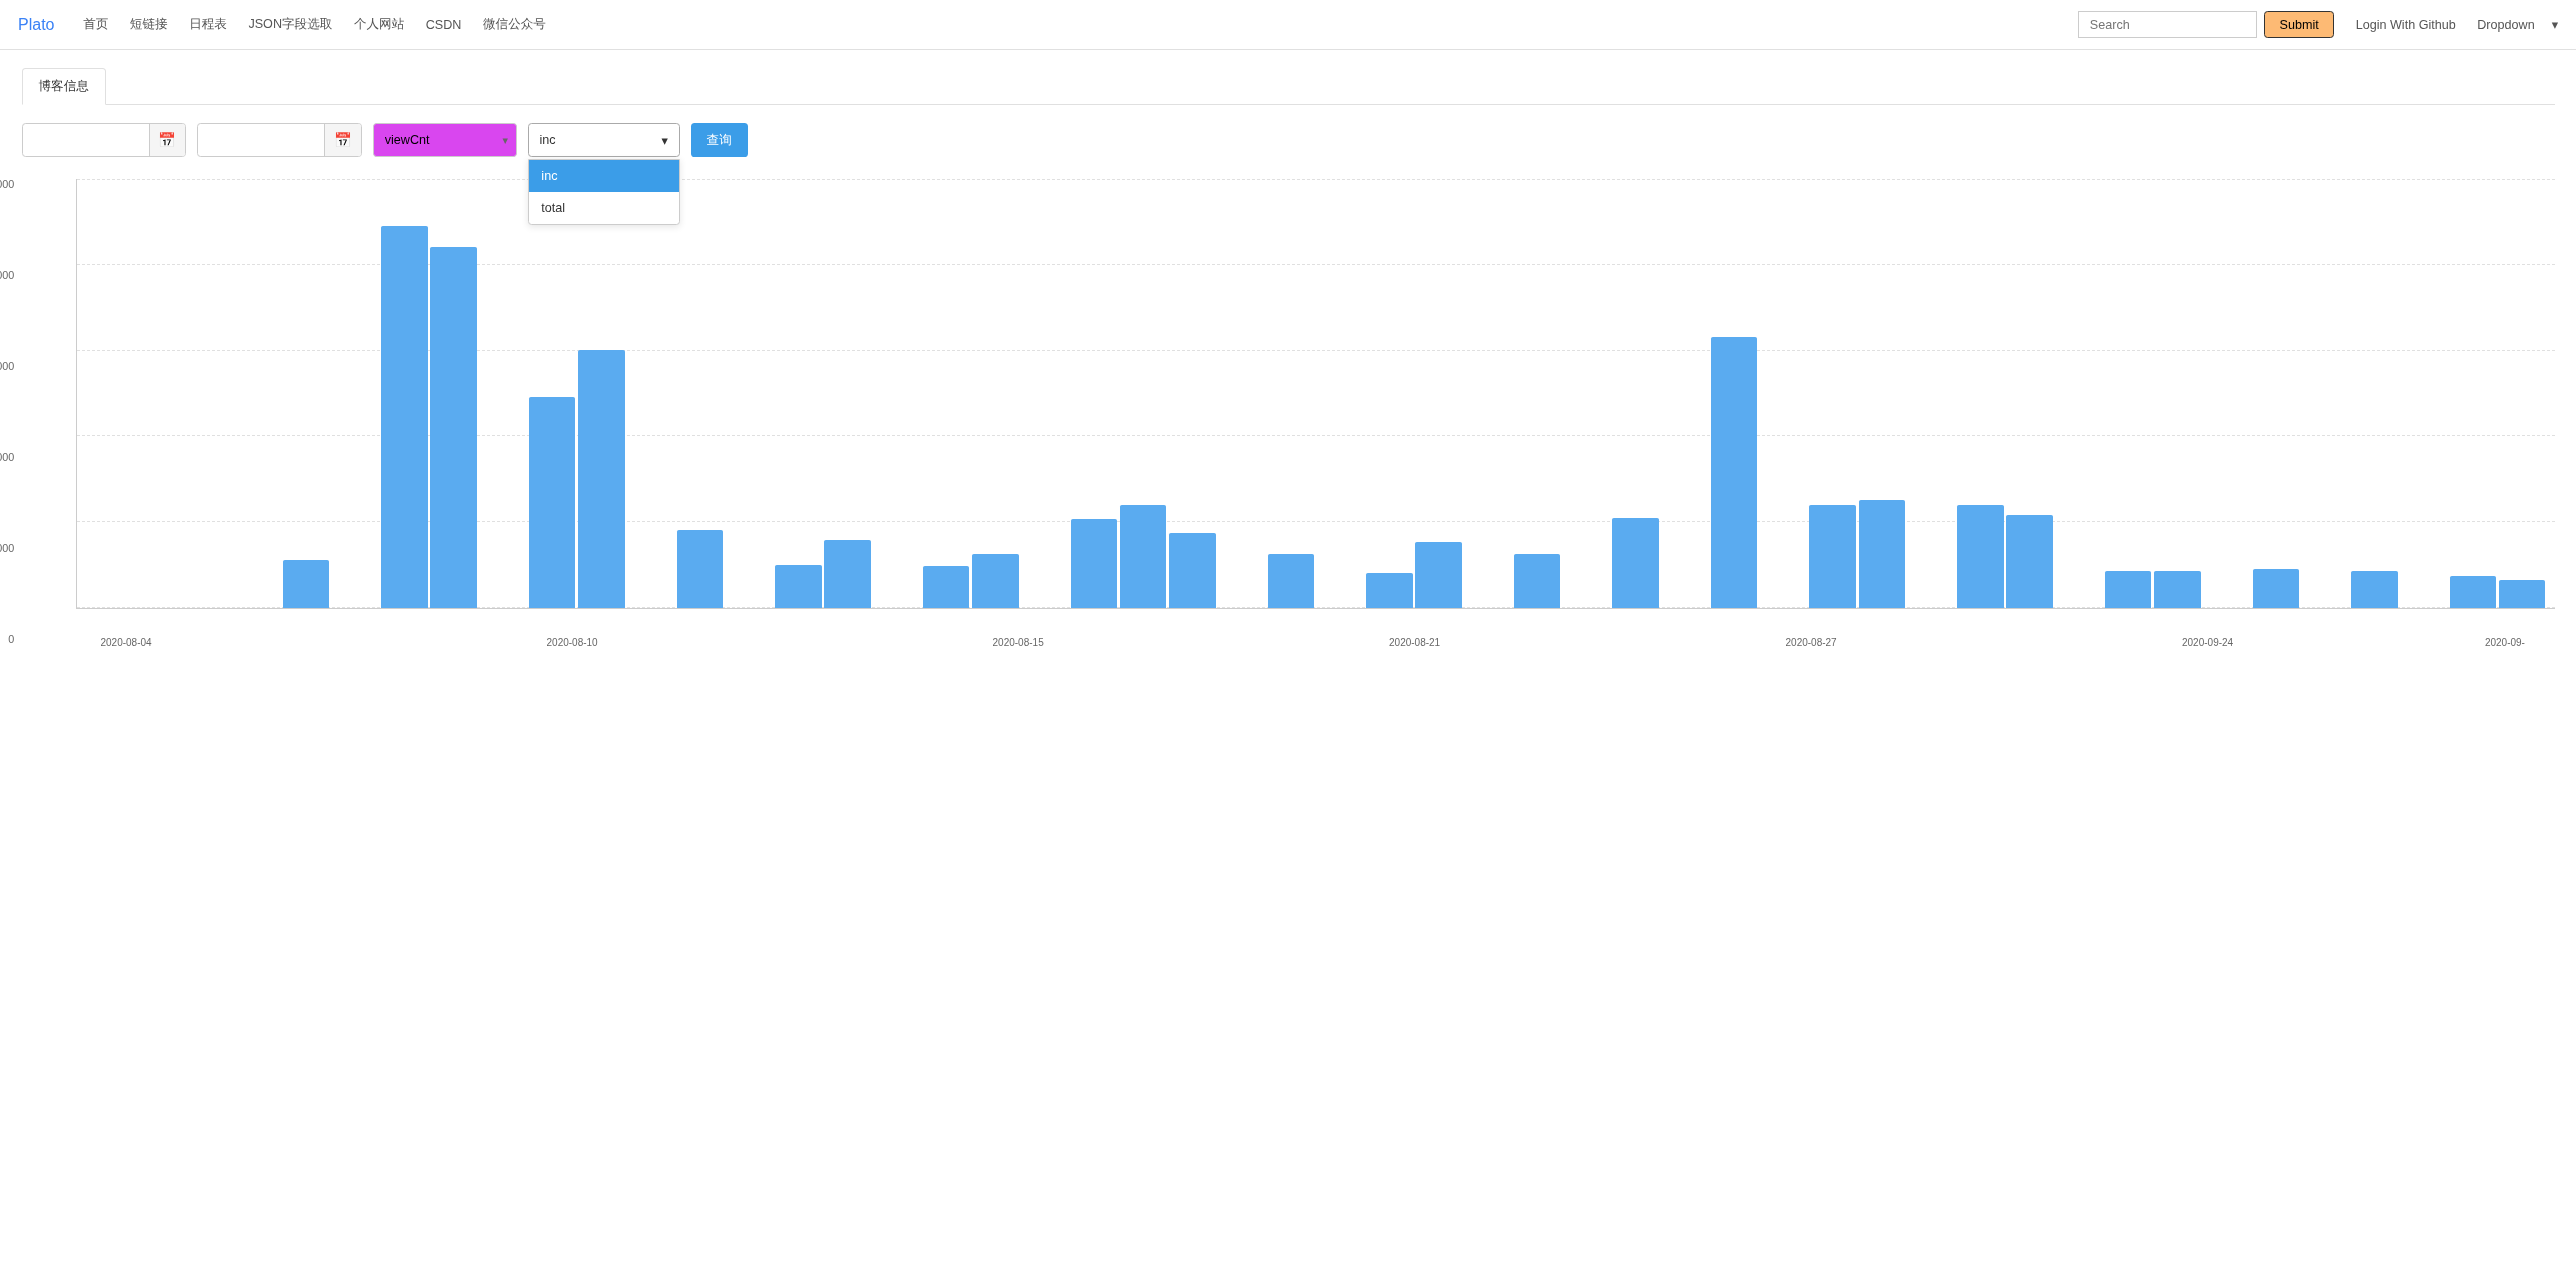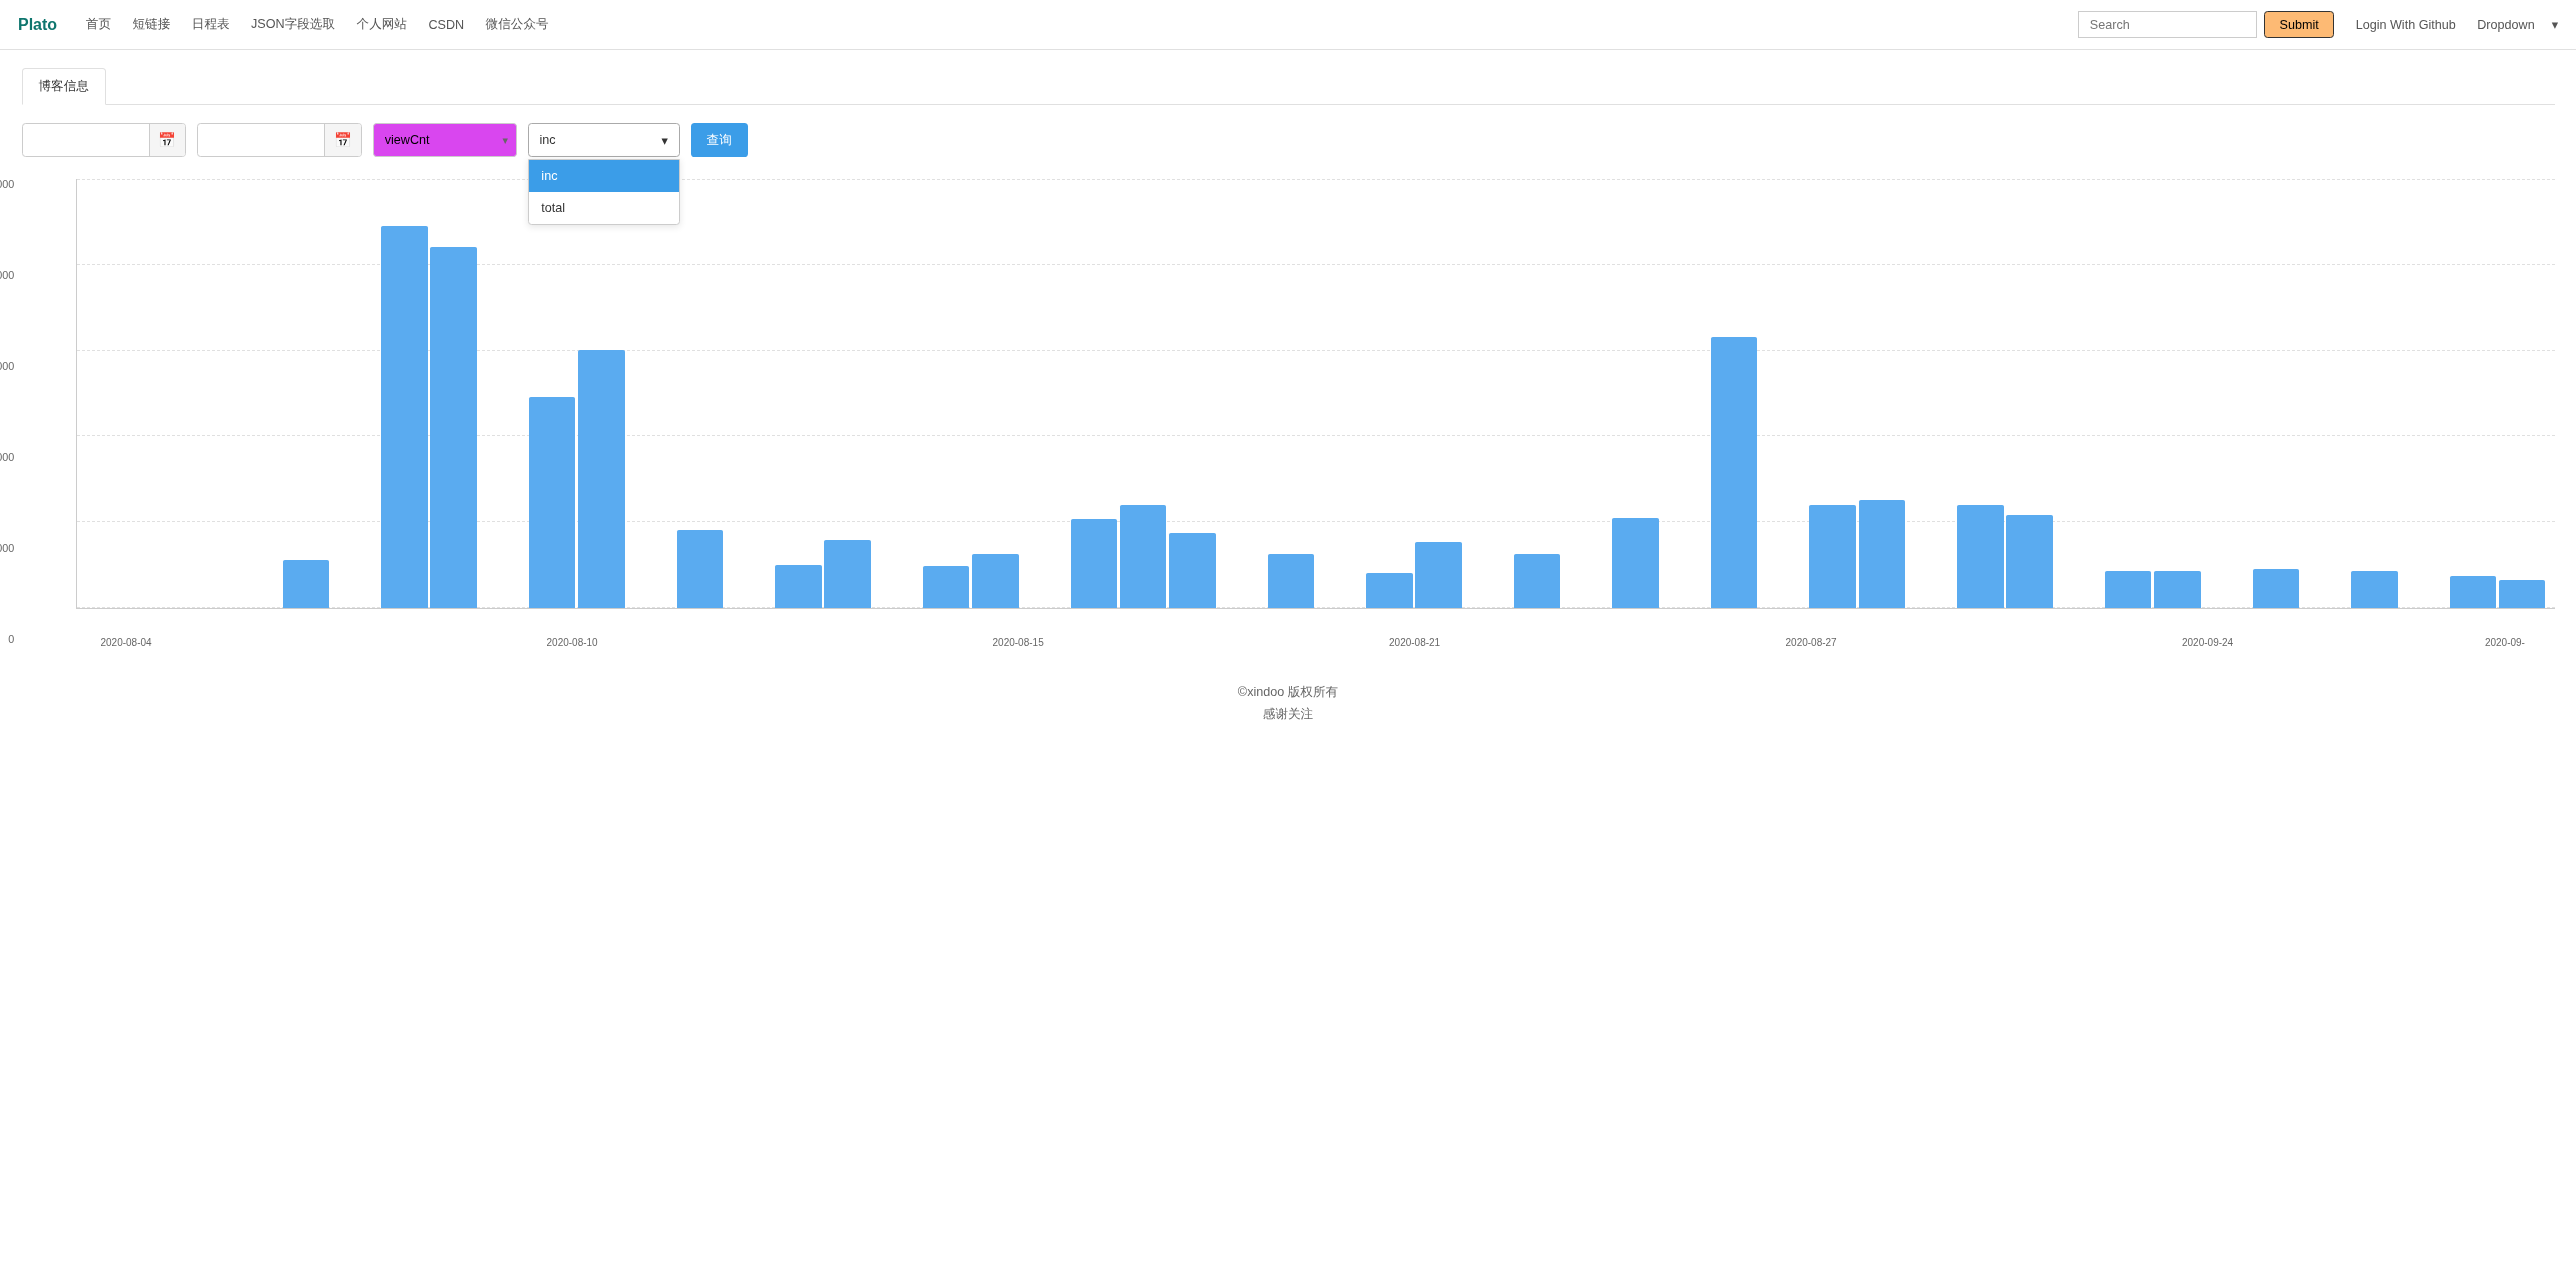--- a/index.html
+++ b/index.html
@@ -9,22 +9,22 @@
     .navbar {
       display: flex;
       align-items: center;
       padding: 0 18px;
       height: 50px;
       border-bottom: 0.9px solid #e0e0e0;
       gap: 21.5px;
     }
     .navbar-brand {
       font-size: 16px;
-      font-weight: bold;
-      color: #0f766e;
+      font-weight: normal;
+      color: #3b82f6;
       margin-right: 7.2px;
     }
     .nav-link {
       color: #555;
       text-decoration: none;
       font-size: 12.6px;
       cursor: pointer;
       white-space: nowrap;
     }
     .navbar-search {
@@ -429,18 +429,14 @@
         <span class="x-label" style="position:absolute;left:20%">2020-08-10</span>
         <span class="x-label" style="position:absolute;left:38%">2020-08-15</span>
         <span class="x-label" style="position:absolute;left:54%">2020-08-21</span>
         <span class="x-label" style="position:absolute;left:70%">2020-08-27</span>
         <span class="x-label" style="position:absolute;left:86%">2020-09-24</span>
         <span class="x-label" style="position:absolute;left:98%">2020-09-</span>
       </div>
     </div>
   </div>
 
-  <div class="footer">
-    <div>©xindoo 版权所有</div>
-    <div>感谢关注</div>
-  </div>
 </div>
 
 
 </body></html>

